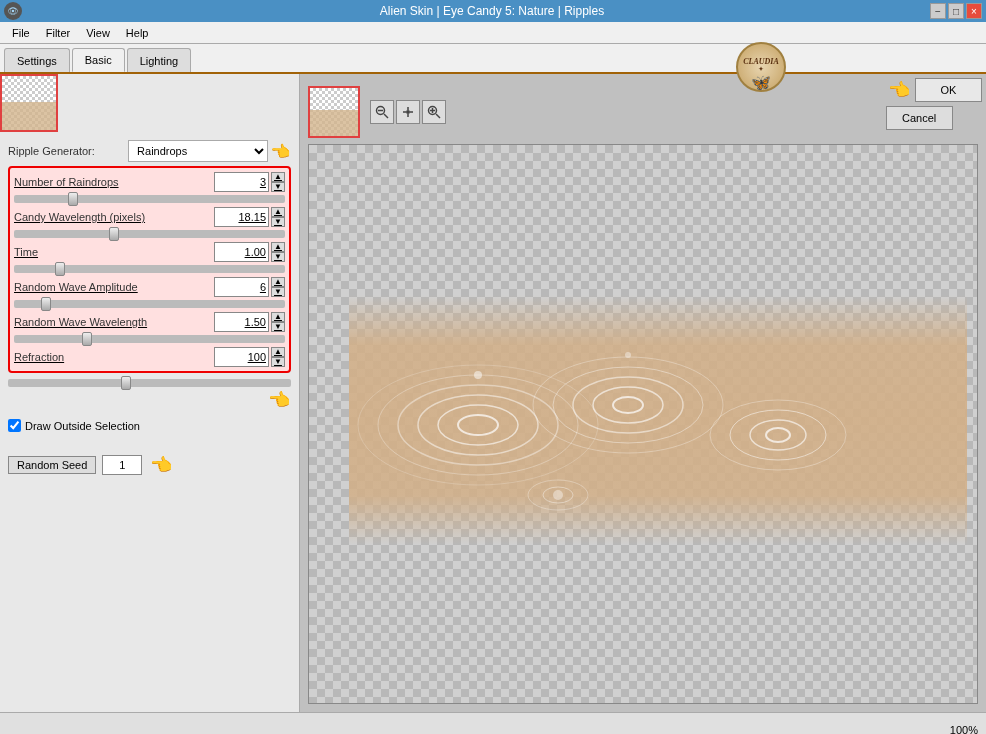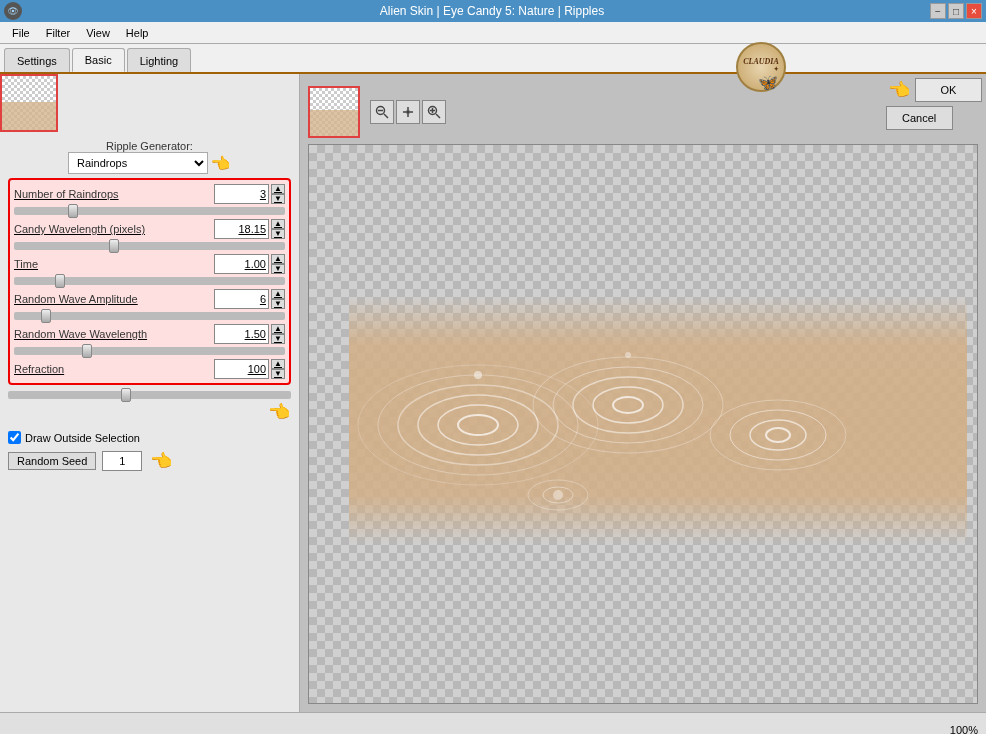--- a/index.html
+++ b/index.html
@@ -86,21 +86,20 @@
       padding: 8px;
       overflow-y: auto;
       flex-shrink: 0;
     }
 
     .field-row {
       display: flex;
       align-items: center;
       justify-content: flex-end;
       margin-bottom: 4px;
-      flex-direction: column;
     }
     .field-label { font-size: 11px; color: #333; flex: 1; }
     .field-dropdown {
       width: 140px;
       height: 22px;
       border: 1px solid #aaa;
       background: white;
       font-size: 11px;
       padding: 0 4px;
     }
@@ -140,21 +139,21 @@
       background: #ddd;
       border: 1px solid #888;
       display: flex; align-items: center; justify-content: center;
       font-size: 8px; cursor: pointer; line-height: 1;
     }
 
     .checkbox-row {
       display: flex;
       align-items: center;
       gap: 4px;
-      margin-bottom: 6px;
+      margin-bottom: 22px;
     }
     input[type="checkbox"] { width: 13px; height: 13px; }
 
     .random-seed-row {
       display: flex;
       align-items: center;
       gap: 6px;
       margin-bottom: 0;
     }
     .random-seed-btn {
@@ -311,21 +310,21 @@
   </div>
   <div class="tab active">
     <span>Basic</span>
   </div>
   <div class="tab">
     <span>Lighting</span>
   </div>
 
   <div style="position:absolute;right:200px;top:-2px;z-index:10;">
     <div class="logo-circle">
-      <div style="text-align:right;line-height:1.2;margin-top:15px;">
+      <div style="text-align:center;line-height:1.2;margin-top:15px;">
         <div style="font-size:8px;font-style:italic;">CLAUDIA</div>
         <div style="font-size:6px;">✦</div>
         <div style="font-size:16px;">🦋</div>
       </div>
     </div>
   </div>
 </div>
 
 <div class="main-layout">
 

